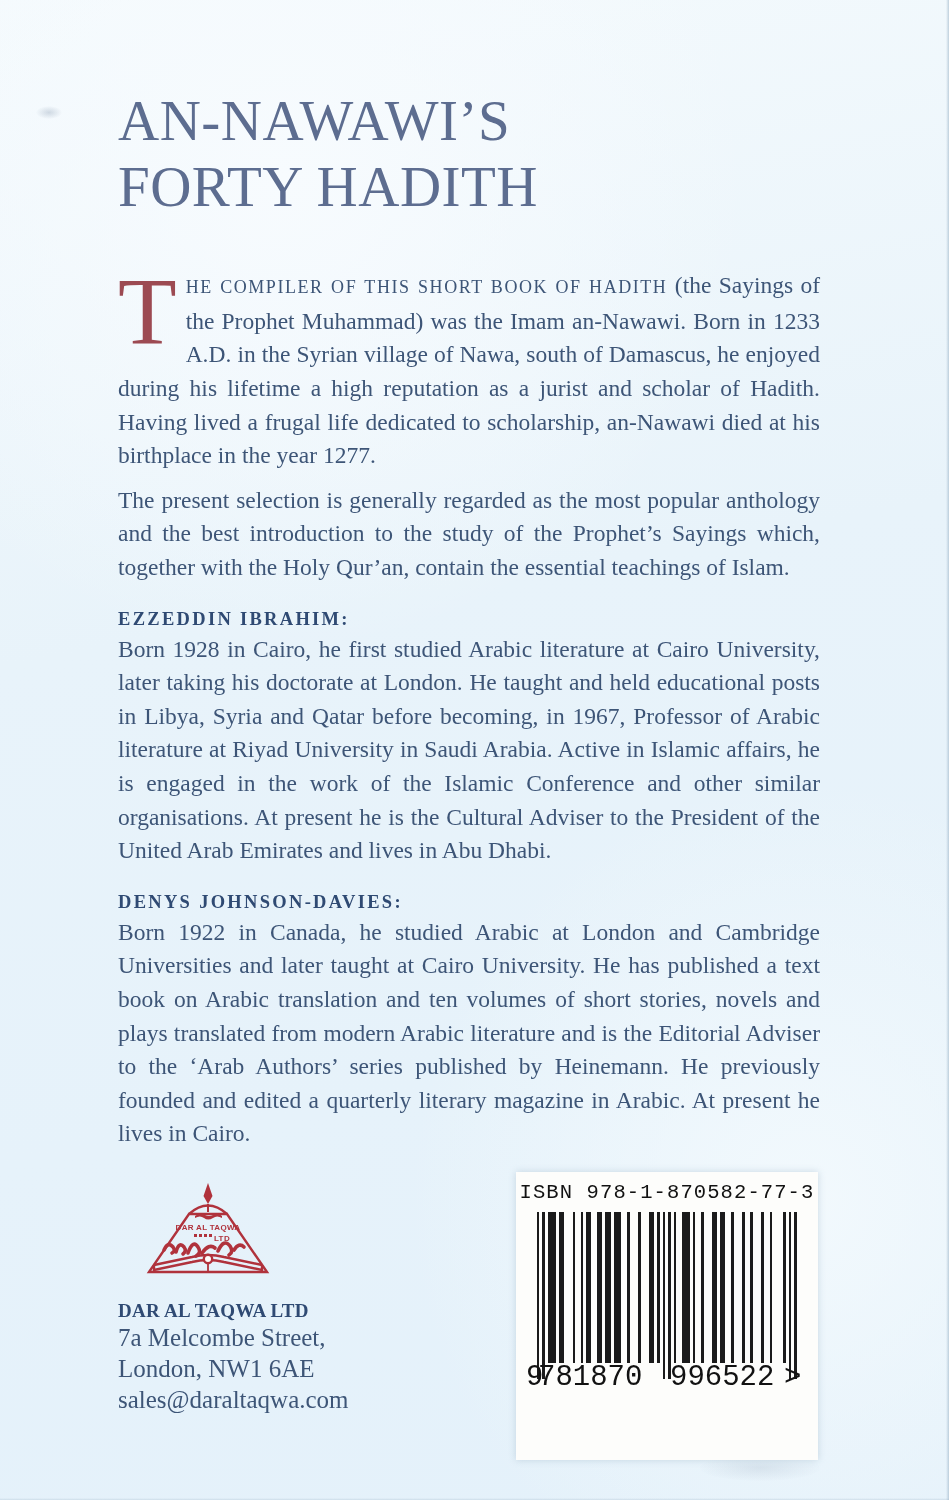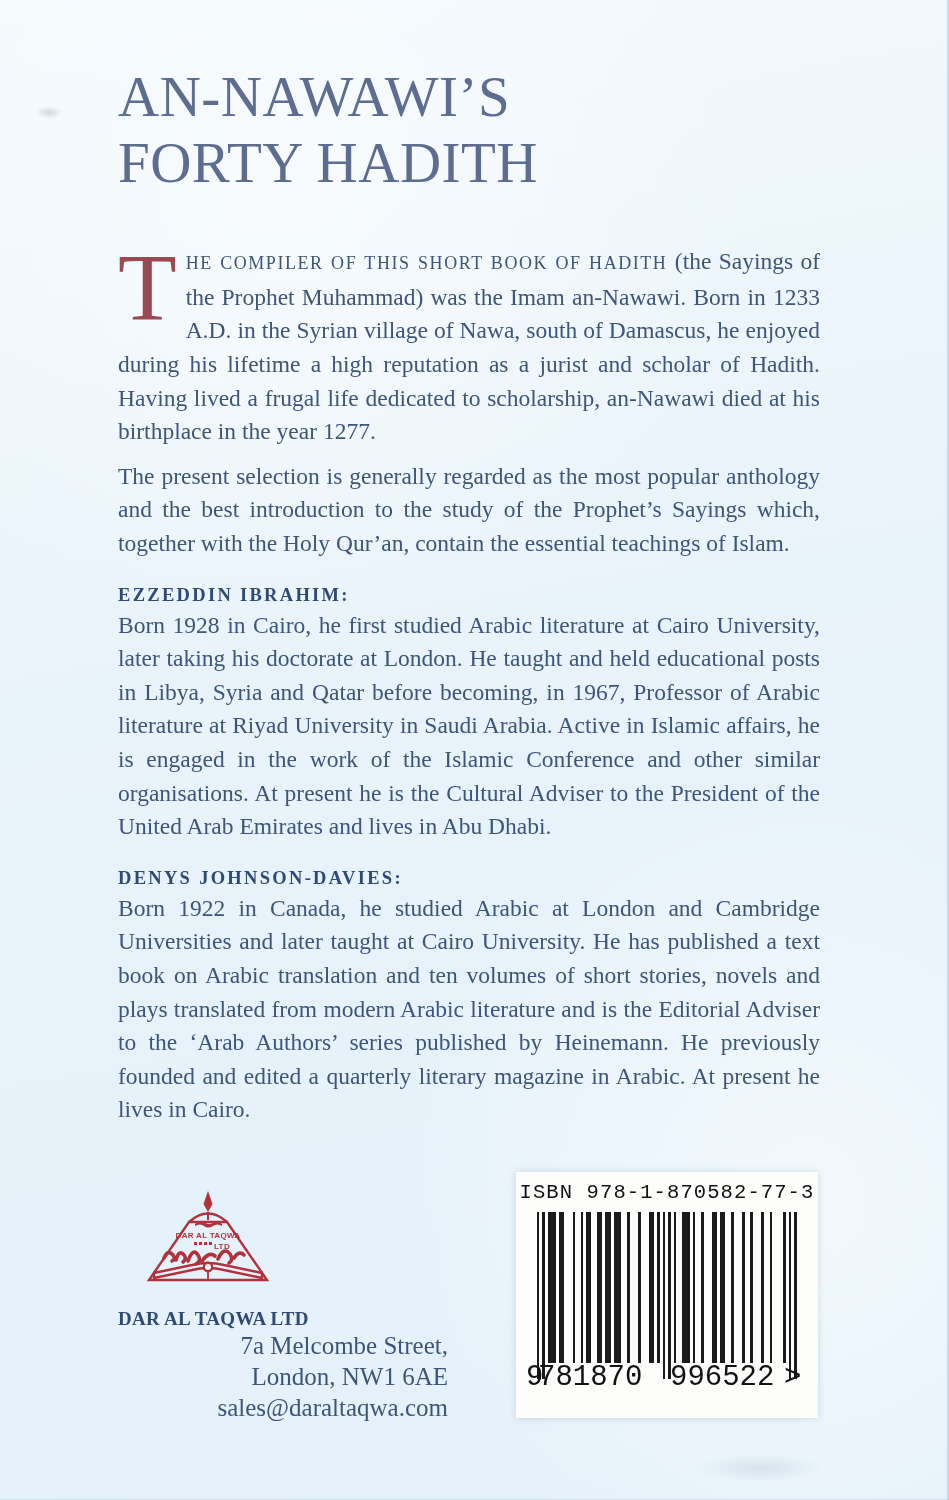--- a/index.html
+++ b/index.html
@@ -50,21 +50,21 @@
   .content {
     position: absolute;
     left: 118px;
     top: 0;
     width: 702px;
   }
 
   
   .title {
     margin: 0;
-    padding-top: 64px;
+    padding-top: 88px;
     font-family: "Liberation Serif", serif;
     font-weight: 400;
     font-size: 57px;
     line-height: 1.16;
     letter-spacing: 0.5px;
     color: #5d6d90;
   }
   .title .line { display: block; white-space: pre; }
 
   
@@ -114,48 +114,47 @@
     position: absolute;
     left: 0; right: 0;
     top: 1172px;
     height: 260px;
   }
 
   
   .publisher {
     position: absolute;
     left: 118px;
-    top: 16px;
+    top: 8px;
     width: 330px;
   }
   .logo { width: 136px; height: 106px; display: block; margin-left: 22px; }
   .pub-name {
     margin: 14px 0 0 0;
     color: #2f4a73;
     font-size: 19px;
     font-weight: 700;
     letter-spacing: 0.3px;
     white-space: nowrap;
   }
   .pub-line {
     margin: 0;
     color: #3d5577;
     font-size: 25px;
     line-height: 31px;
     white-space: nowrap;
-    text-align: right;
   }
 
   
   .barcode-panel {
     position: absolute;
     left: 516px;
     top: 0;
     width: 302px;
-    height: 246px;
+    height: 288px;
     background: #fdfdfb;
     box-shadow: 0 0 7px rgba(150,175,195,0.45);
   }
   .isbn-text {
     position: absolute;
     top: 9px; left: 0; right: 0;
     text-align: center;
     font-family: "Liberation Mono", monospace;
     font-size: 20.5px;
     letter-spacing: 1.1px;

